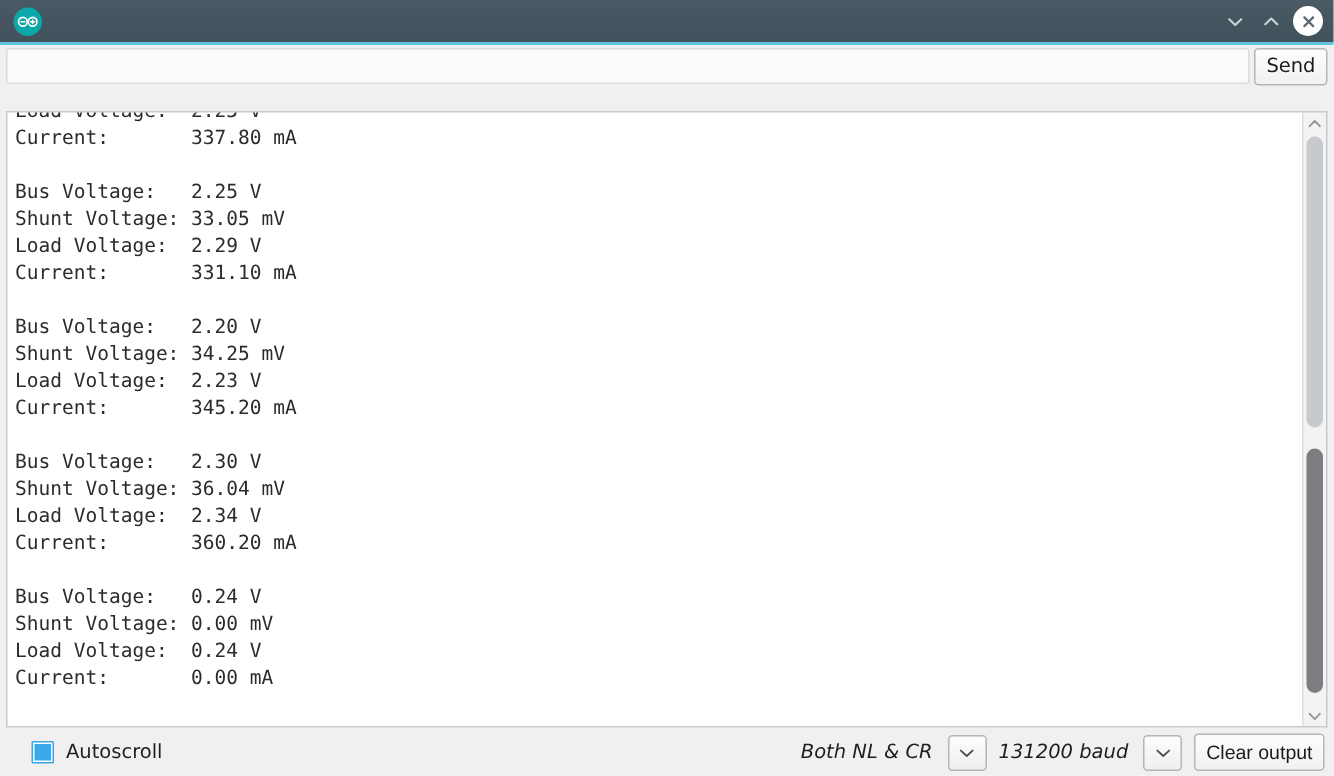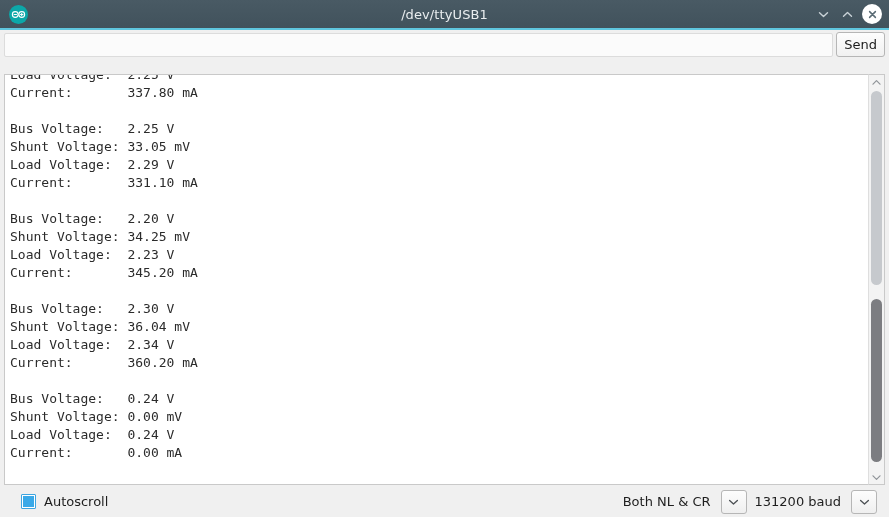--- a/index.html
+++ b/index.html
@@ -90,21 +90,21 @@
     display:flex; align-items:center; justify-content:center;
     margin-left: 2px;
   }
 
   
   .inputrow {
     flex: 0 0 28px;
     height: 28px;
     background: #f0f0f0;
     display: flex;
-    align-items: flex-end;
+    align-items: flex-start;
     padding: 2px 4px 1px 4px;
     box-sizing: border-box;
   }
   .send-input {
     flex: 1 1 auto;
     height: 24px;
     background: #fbfbfb;
     border: 1px solid #dcdcdc;
     border-radius: 2px;
     box-sizing: border-box;
@@ -237,20 +237,21 @@
     font-size: 13px;
     color: #1e1e1e;
   }
   .spacer { flex: 1 1 auto; }
 
   .combo {
     display: flex;
     align-items: center;
     height: 24px;
     margin-right: 8px;
+    font-style: italic;
   }
   .combo-label {
     font-size: 13px;
     color: #1e1e1e;
     padding-right: 10px;
     white-space: nowrap;
   }
   .combo-arrow {
     width: 26px;
     height: 24px;
@@ -289,21 +290,20 @@
           <g fill="none" stroke="#ffffff" stroke-width="2.2">
             <circle cx="8.5" cy="9" r="5.8"></circle>
             <circle cx="21.5" cy="9" r="5.8"></circle>
           </g>
           <rect x="5.2" y="8" width="6.6" height="2" fill="#ffffff"></rect>
           <rect x="18.2" y="8" width="6.6" height="2" fill="#ffffff"></rect>
           <rect x="20.4" y="5.8" width="2" height="6.4" fill="#ffffff"></rect>
         </svg>
       </div>
     </div>
-    <div class="tb-title">/dev/ttyUSB1</div>
     <div class="tb-controls">
       <div class="tb-btn">
         <svg width="13" height="13" viewBox="0 0 13 13" aria-hidden="true">
           <path d="M2.5 4.8 L6.5 8.6 L10.5 4.8" fill="none" stroke="#c9d2d7" stroke-width="1.4" stroke-linecap="round" stroke-linejoin="round"></path>
         </svg>
       </div>
       <div class="tb-btn">
         <svg width="13" height="13" viewBox="0 0 13 13" aria-hidden="true">
           <path d="M2.5 8.2 L6.5 4.4 L10.5 8.2" fill="none" stroke="#c9d2d7" stroke-width="1.4" stroke-linecap="round" stroke-linejoin="round"></path>
         </svg>
@@ -388,15 +388,16 @@
 
     <div class="combo">
       <span class="combo-label">131200 baud</span>
       <div class="combo-arrow">
         <svg width="11" height="8" viewBox="0 0 11 8" aria-hidden="true">
           <path d="M1.6 2.4 L5.5 6 L9.4 2.4" fill="none" stroke="#4e5256" stroke-width="1.3" stroke-linecap="round" stroke-linejoin="round"></path>
         </svg>
       </div>
     </div>
 
+    <button class="clear-btn">Clear output</button>
   </div>
 
 </div>
 
 </body></html>

